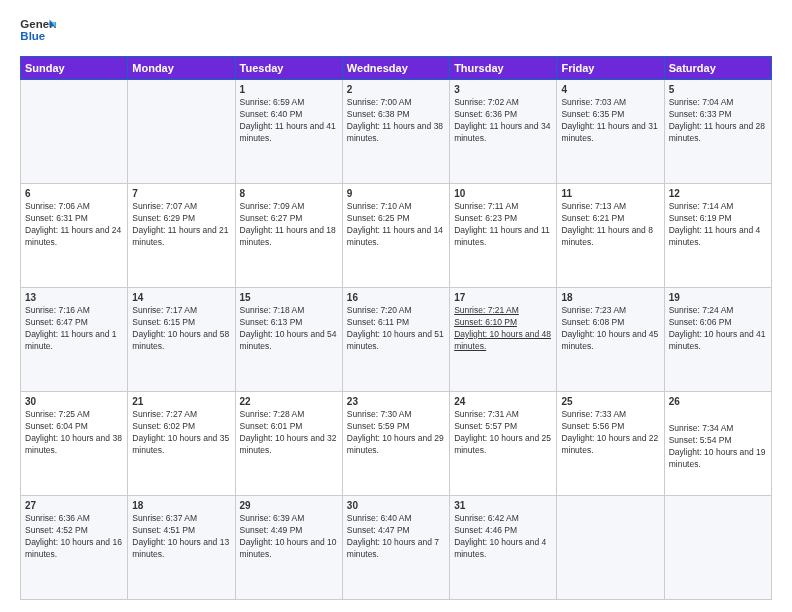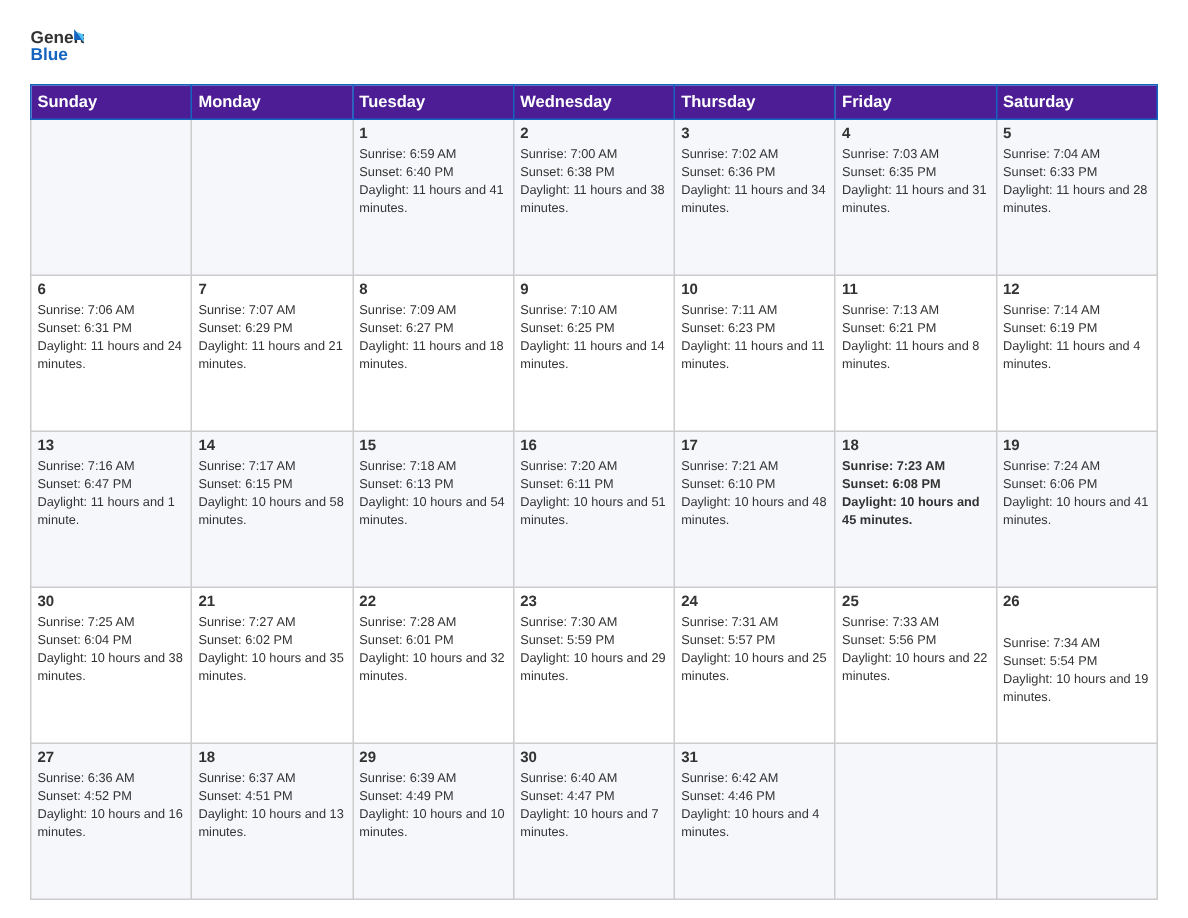--- a/index.html
+++ b/index.html
@@ -45,21 +45,21 @@
       font-size: 15px;
       color: #555;
     }
     table {
       width: 100%;
       border-collapse: collapse;
       flex: 1;
       table-layout: fixed;
     }
     thead tr th {
-      background: #4c1d95;
+      background: #6d28d9;
       color: #fff;
       font-size: 11px;
       font-weight: bold;
       padding: 5px 4px;
       text-align: left;
       border: 1px solid #1565c0;
     }
     tbody tr td {
       border: 1px solid #ccc;
       vertical-align: top;
@@ -215,27 +215,27 @@
 Daylight: 10 hours and 54 minutes.</div>
           </td>
           <td>
             <div class="day-number">16</div>
             <div class="day-info" style="white-space: pre-line;">Sunrise: 7:20 AM
 Sunset: 6:11 PM
 Daylight: 10 hours and 51 minutes.</div>
           </td>
           <td>
             <div class="day-number">17</div>
-            <div class="day-info" style="white-space: pre-line;">Sunrise: 7:21 AM
+            <div class="day-info" style="white-space: pre-line; text-decoration: underline;">Sunrise: 7:21 AM
 Sunset: 6:10 PM
 Daylight: 10 hours and 48 minutes.</div>
           </td>
           <td>
             <div class="day-number">18</div>
-            <div class="day-info" style="white-space: pre-line; font-weight: bold;">Sunrise: 7:23 AM
+            <div class="day-info" style="white-space: pre-line;">Sunrise: 7:23 AM
 Sunset: 6:08 PM
 Daylight: 10 hours and 45 minutes.</div>
           </td>
           <td>
             <div class="day-number">19</div>
             <div class="day-info" style="white-space: pre-line;">Sunrise: 7:24 AM
 Sunset: 6:06 PM
 Daylight: 10 hours and 41 minutes.</div>
           </td>
         </tr>

